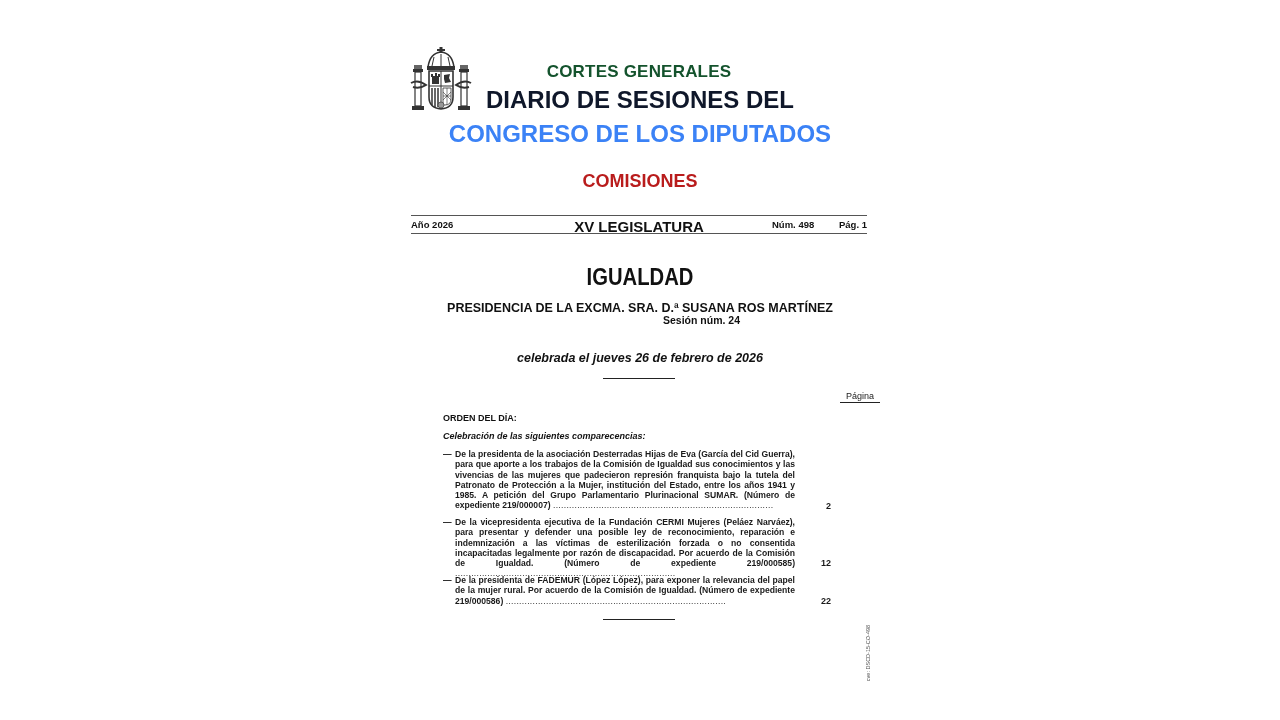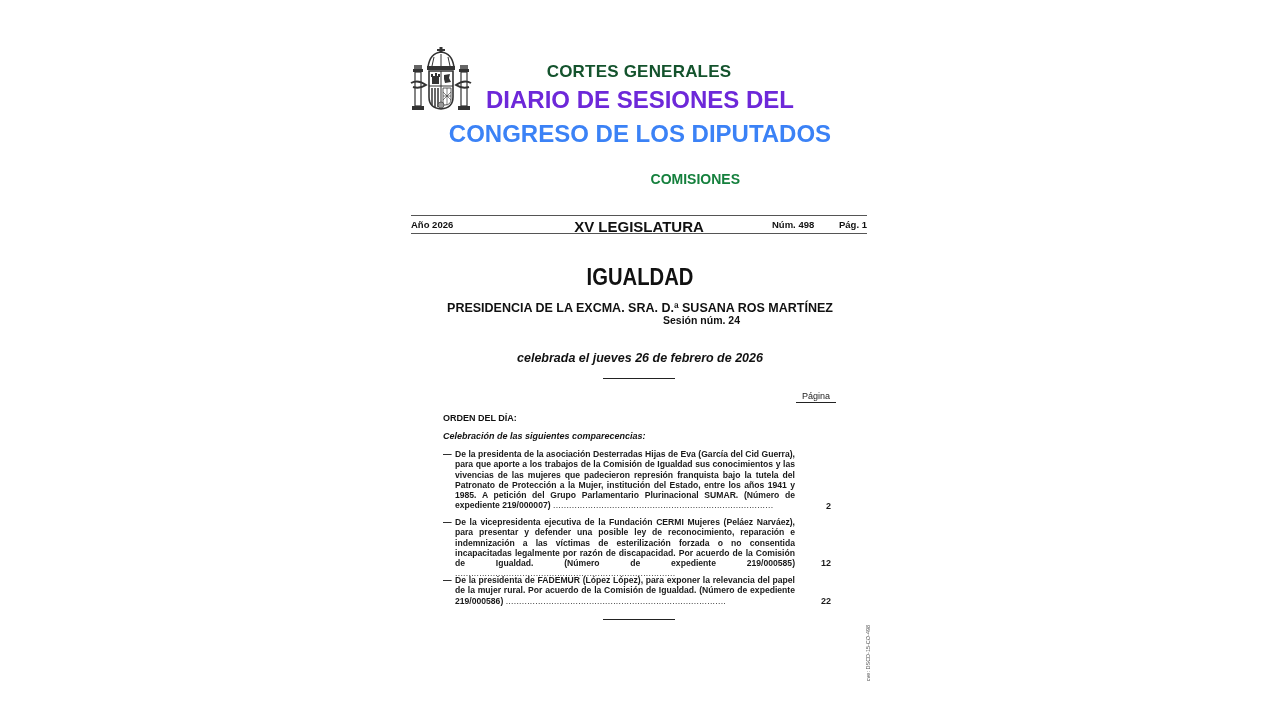--- a/index.html
+++ b/index.html
@@ -33,39 +33,39 @@
       color: #14532d;
       letter-spacing: 0.2px;
     }
     .diario1 {
       position: absolute;
       left: 440px; top: 86px;
       width: 400px;
       text-align: center;
       font-size: 24px;
       font-weight: bold;
-      color: #6d28d9;
+      color: #0f172a;
     }
     .diario2 {
       position: absolute;
       left: 430px; top: 120px;
       width: 420px;
       text-align: center;
       font-size: 24px;
       font-weight: bold;
       color: #3b82f6;
     }
     .comisiones {
       position: absolute;
       left: 540px; top: 171px;
       width: 200px;
-      text-align: right;
-      font-size: 14px;
-      font-weight: bold;
-      color: #15803d;
+      text-align: center;
+      font-size: 18px;
+      font-weight: bold;
+      color: #b91c1c;
     }
     .rule-top, .rule-bottom {
       position: absolute;
       left: 411px;
       width: 456px;
       height: 0;
       border-top: 1.5px solid #555;
     }
     .rule-top { top: 215px; }
     .rule-bottom { top: 233px; }
@@ -118,21 +118,21 @@
     .short-rule {
       position: absolute;
       left: 603px;
       width: 72px;
       border-top: 1px solid #222;
     }
     .short-rule.r1 { top: 378px; }
     .short-rule.r2 { top: 619px; }
     .pagina-label {
       position: absolute;
-      left: 796px; top: 391px;
+      left: 840px; top: 391px;
       width: 40px;
       text-align: center;
       font-size: 9px;
       color: #222;
       padding-bottom: 1px;
       border-bottom: 1px solid #222;
     }
     .orden {
       position: absolute;
       left: 443px; top: 413px;

